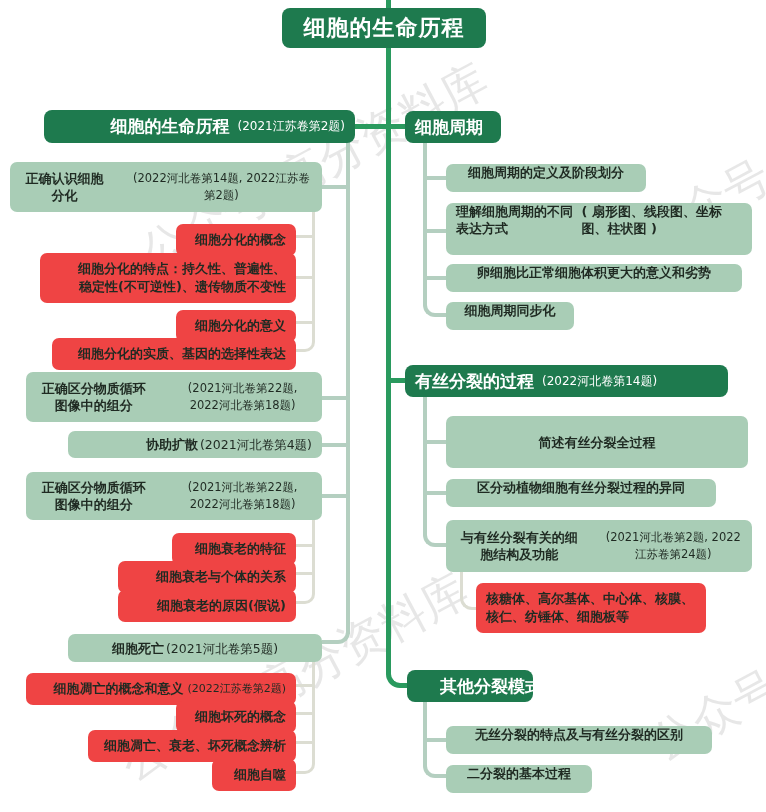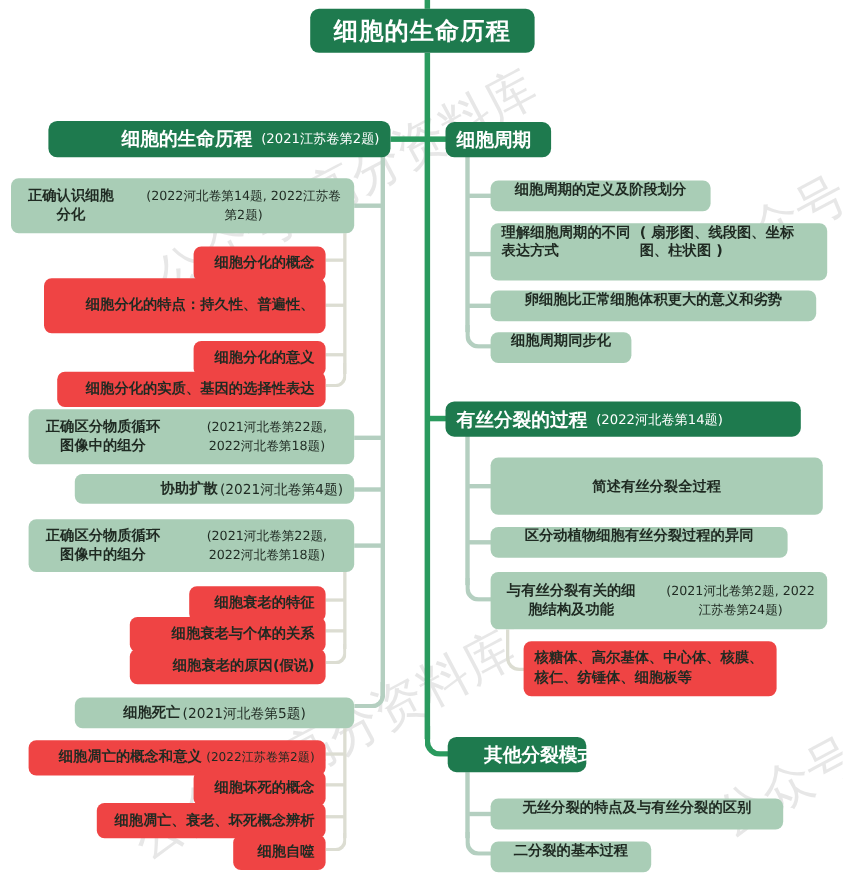--- a/index.html
+++ b/index.html
@@ -94,20 +94,21 @@
 
 <div class="abs n2 center" style="left:10px; top:162px; width:312px; height:50px;">
   <span>正确认识细胞分化</span>
   <span class="ref">(2022河北卷第14题, 2022江苏卷第2题)</span>
 </div>
 <div class="abs n3" style="left:176px; top:224px; width:120px; height:25px;">
   <span>细胞分化的概念</span>
 </div>
 <div class="abs n3" style="left:40px; top:253px; width:256px; height:50px;">
   <span>细胞分化的特点：持久性、普遍性、</span>
+  <span>稳定性(不可逆性)、遗传物质不变性</span>
 </div>
 <div class="abs n3" style="left:176px; top:310px; width:120px; height:25px;">
   <span>细胞分化的意义</span>
 </div>
 <div class="abs n3" style="left:52px; top:338px; width:244px; height:25px;">
   <span>细胞分化的实质、基因的选择性表达</span>
 </div>
 
 <div class="abs n2 center" style="left:26px; top:372px; width:296px; height:50px;">
   <span>正确区分物质循环图像中的组分</span>
@@ -137,21 +138,21 @@
   <span>细胞死亡</span>
   <span class="ref" style="font-size:12.5px; margin-left:2px;">(2021河北卷第5题)</span>
 </div>
 <div class="abs n3" style="left:26px; top:673px; width:270px; height:25px; flex-direction:row; align-items:center; justify-content:flex-end;">
   <span>细胞凋亡的概念和意义</span>
   <span class="ref">(2022江苏卷第2题)</span>
 </div>
 <div class="abs n3" style="left:176px; top:701px; width:120px; height:25px;">
   <span>细胞坏死的概念</span>
 </div>
-<div class="abs n3" style="left:88px; top:730px; width:208px; height:25px;font-family:Liberation Serif, serif;">
+<div class="abs n3" style="left:88px; top:730px; width:208px; height:25px;">
   <span>细胞凋亡、衰老、坏死概念辨析</span>
 </div>
 <div class="abs n3" style="left:212px; top:759px; width:84px; height:25px;">
   <span>细胞自噬</span>
 </div>
 
 <div class="abs topic" style="left:405px; top:111px; width:96px; height:32px;">
   <span>细胞周期</span>
 </div>
 <div class="abs n2 left" style="left:446px; top:164px; width:200px; height:28px;">

